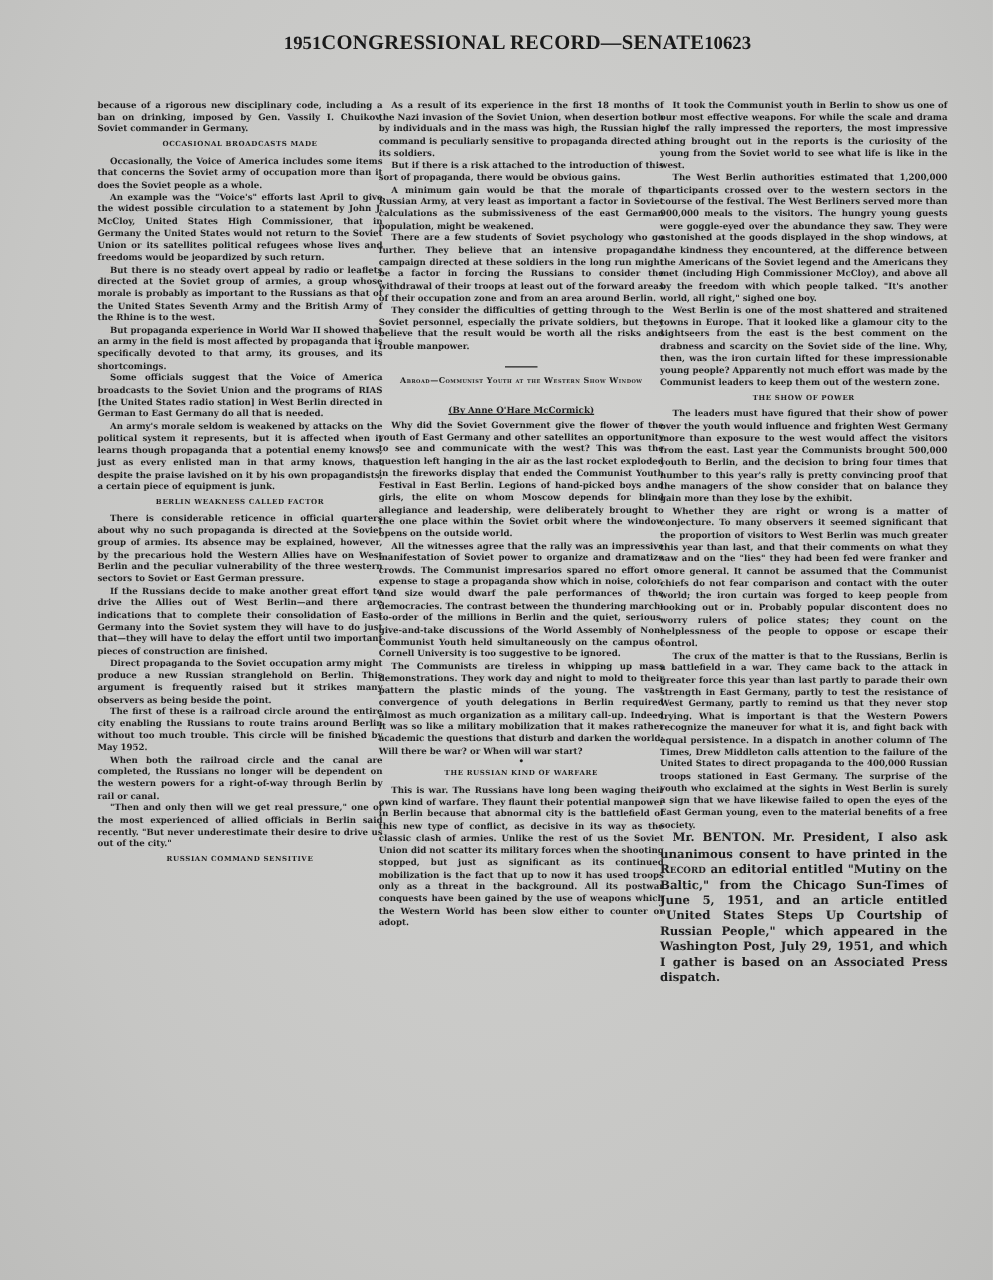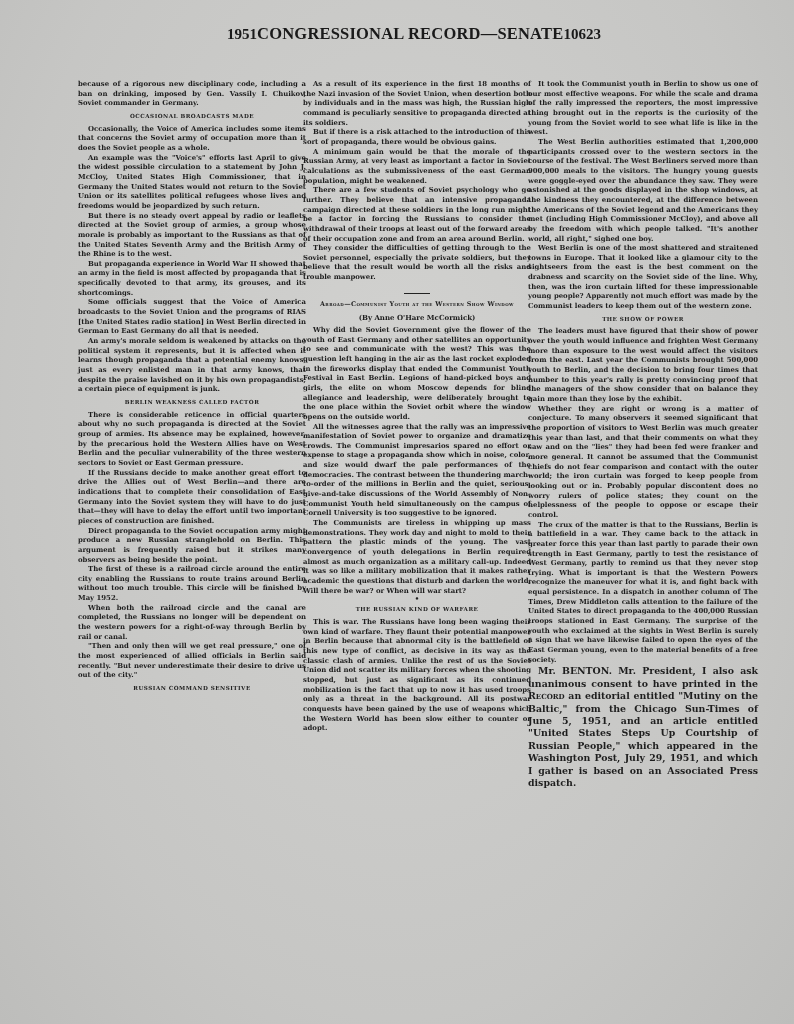--- a/index.html
+++ b/index.html
@@ -30,21 +30,21 @@
   .col p { margin: 0; text-indent: 10px; }
   .col p.noind { text-indent: 0; }
   .subhead {
     text-align: center; font-size: 5.6px; letter-spacing: 0.5px;
     margin: 3px 0 3px 0; text-indent: 0;
   }
   .article-title {
     text-align: center; font-size: 6.4px; letter-spacing: 0.4px;
     font-variant: small-caps; margin: 4px 0 2px 0; line-height: 9px;
   }
-  .byline { text-align: center; font-size: 7px; margin: 4px 0 3px 0; }
+  .byline { text-align: center; font-size: 7px; margin: 14px 0 3px 0; text-decoration: underline; }
   .rule {
     width: 26px; height: 1.5px; background: #222; margin: 10px auto 6px auto;
   }
   .dot { text-align: center; font-size: 7px; line-height: 6px; }
   .speech {
     font-size: 9.4px; line-height: 12.4px; margin-top: 8px;
     font-family: "DejaVu Serif", serif; font-weight: bold;
   }
   .speech .sc { font-variant: small-caps; }
 </style>

